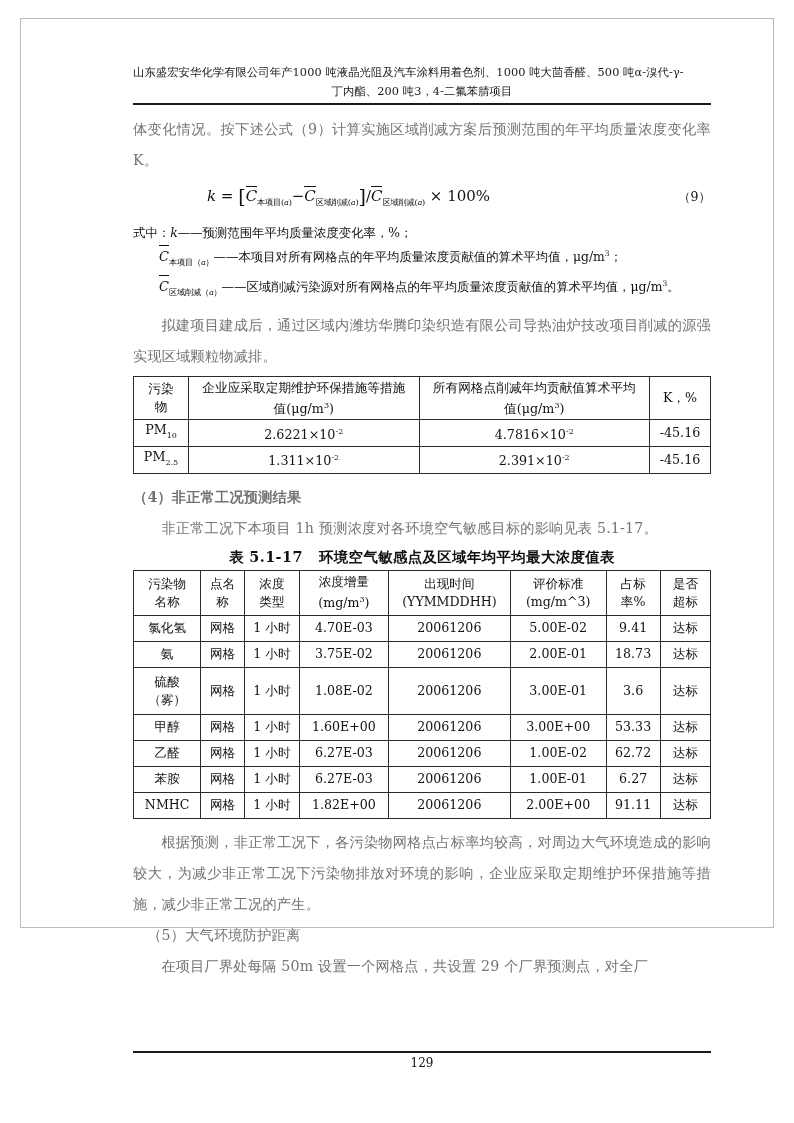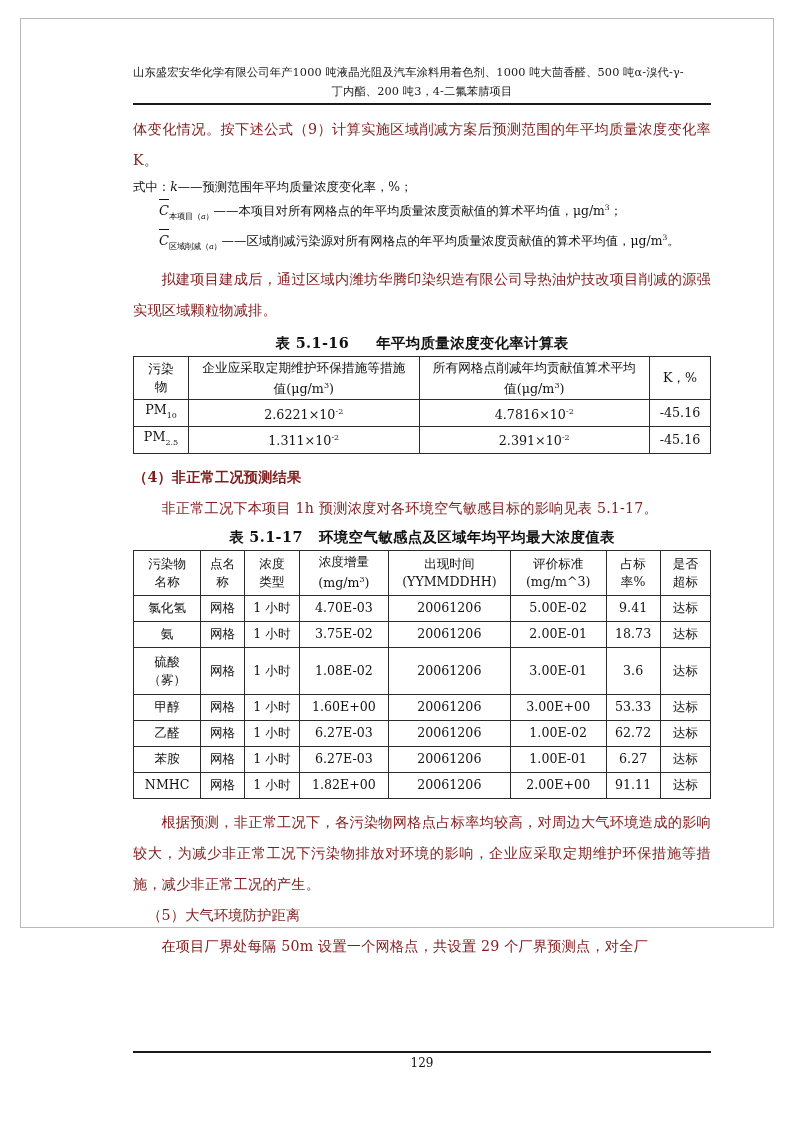--- a/index.html
+++ b/index.html
@@ -51,21 +51,21 @@
     border-bottom: 2.2px solid #1a1a1a;
     margin-top: 2px;
     margin-bottom: 9px;
   }
 
   
   p.body {
     font-family: "DejaVu Serif", "Liberation Serif", serif;
     font-size: 14.2px;
     line-height: 31px;
-    color: #7f1d1d;
+    color: #737373;
     margin: 0;
     text-align: justify;
     letter-spacing: 0.2px;
   }
   p.indent { text-indent: 2em; }
   p.bold { font-weight: bold; }
 
   
   .formula-row {
     position: relative;
@@ -199,36 +199,39 @@
     <div class="content">
 
       <div class="doc-header">
         <div class="l1">山东盛宏安华化学有限公司年产1000 吨液晶光阻及汽车涂料用着色剂、1000 吨大茴香醛、500 吨α-溴代-γ-</div>
         <div class="l2">丁内酯、200 吨3，4-二氟苯腈项目</div>
       </div>
       <div class="header-rule"></div>
 
       <p class="body">体变化情况。按下述公式（9）计算实施区域削减方案后预测范围的年平均质量浓度变化率 K。</p>
 
+      <div class="formula-row">
+        <div class="formula">
+          <i>k</i> = <span class="brk">[</span><span class="ovl">C</span><sub class="cn">本项目(<i>a</i>)</sub>−<span class="ovl">C</span><sub class="cn">区域削减(<i>a</i>)</sub><span class="brk">]</span>/<span class="ovl">C</span><sub class="cn">区域削减(<i>a</i>)</sub> × 100%
+        </div>
+        <div class="eqno">（9）</div>
+      </div>
 
       <div class="legend">
         <div class="ln"><span>式中：</span><i>k</i><span>——预测范围年平均质量浓度变化率，%；</span></div>
         <div class="ln pad"><span class="sym"><span class="ovl">C</span><sub class="cn">本项目（<i>a</i>）</sub></span><span>——本项目对所有网格点的年平均质量浓度贡献值的算术平均值，μg/m<sup>3</sup>；</span></div>
         <div class="ln pad"><span class="sym"><span class="ovl">C</span><sub class="cn">区域削减（<i>a</i>）</sub></span><span>——区域削减污染源对所有网格点的年平均质量浓度贡献值的算术平均值，μg/m<sup>3</sup>。</span></div>
       </div>
 
       <div class="sp8"></div>
 
       <p class="body indent">拟建项目建成后，通过区域内潍坊华腾印染织造有限公司导热油炉技改项目削减的源强实现区域颗粒物减排。</p>
 
       <div class="sp4"></div>
 
-      <div class="tcap">
-        <span>表 5.1-16</span>&nbsp;&nbsp;&nbsp;&nbsp;&nbsp;<span>年平均质量浓度变化率计算表</span>
-      </div>
 
       <table class="doc t16">
         <tbody>
           <tr>
             <td class="hd c-pollut">
               <div>污染</div>
               <div>物</div>
             </td>
             <td class="hd">
               <div>企业应采取定期维护环保措施等措施</div>

